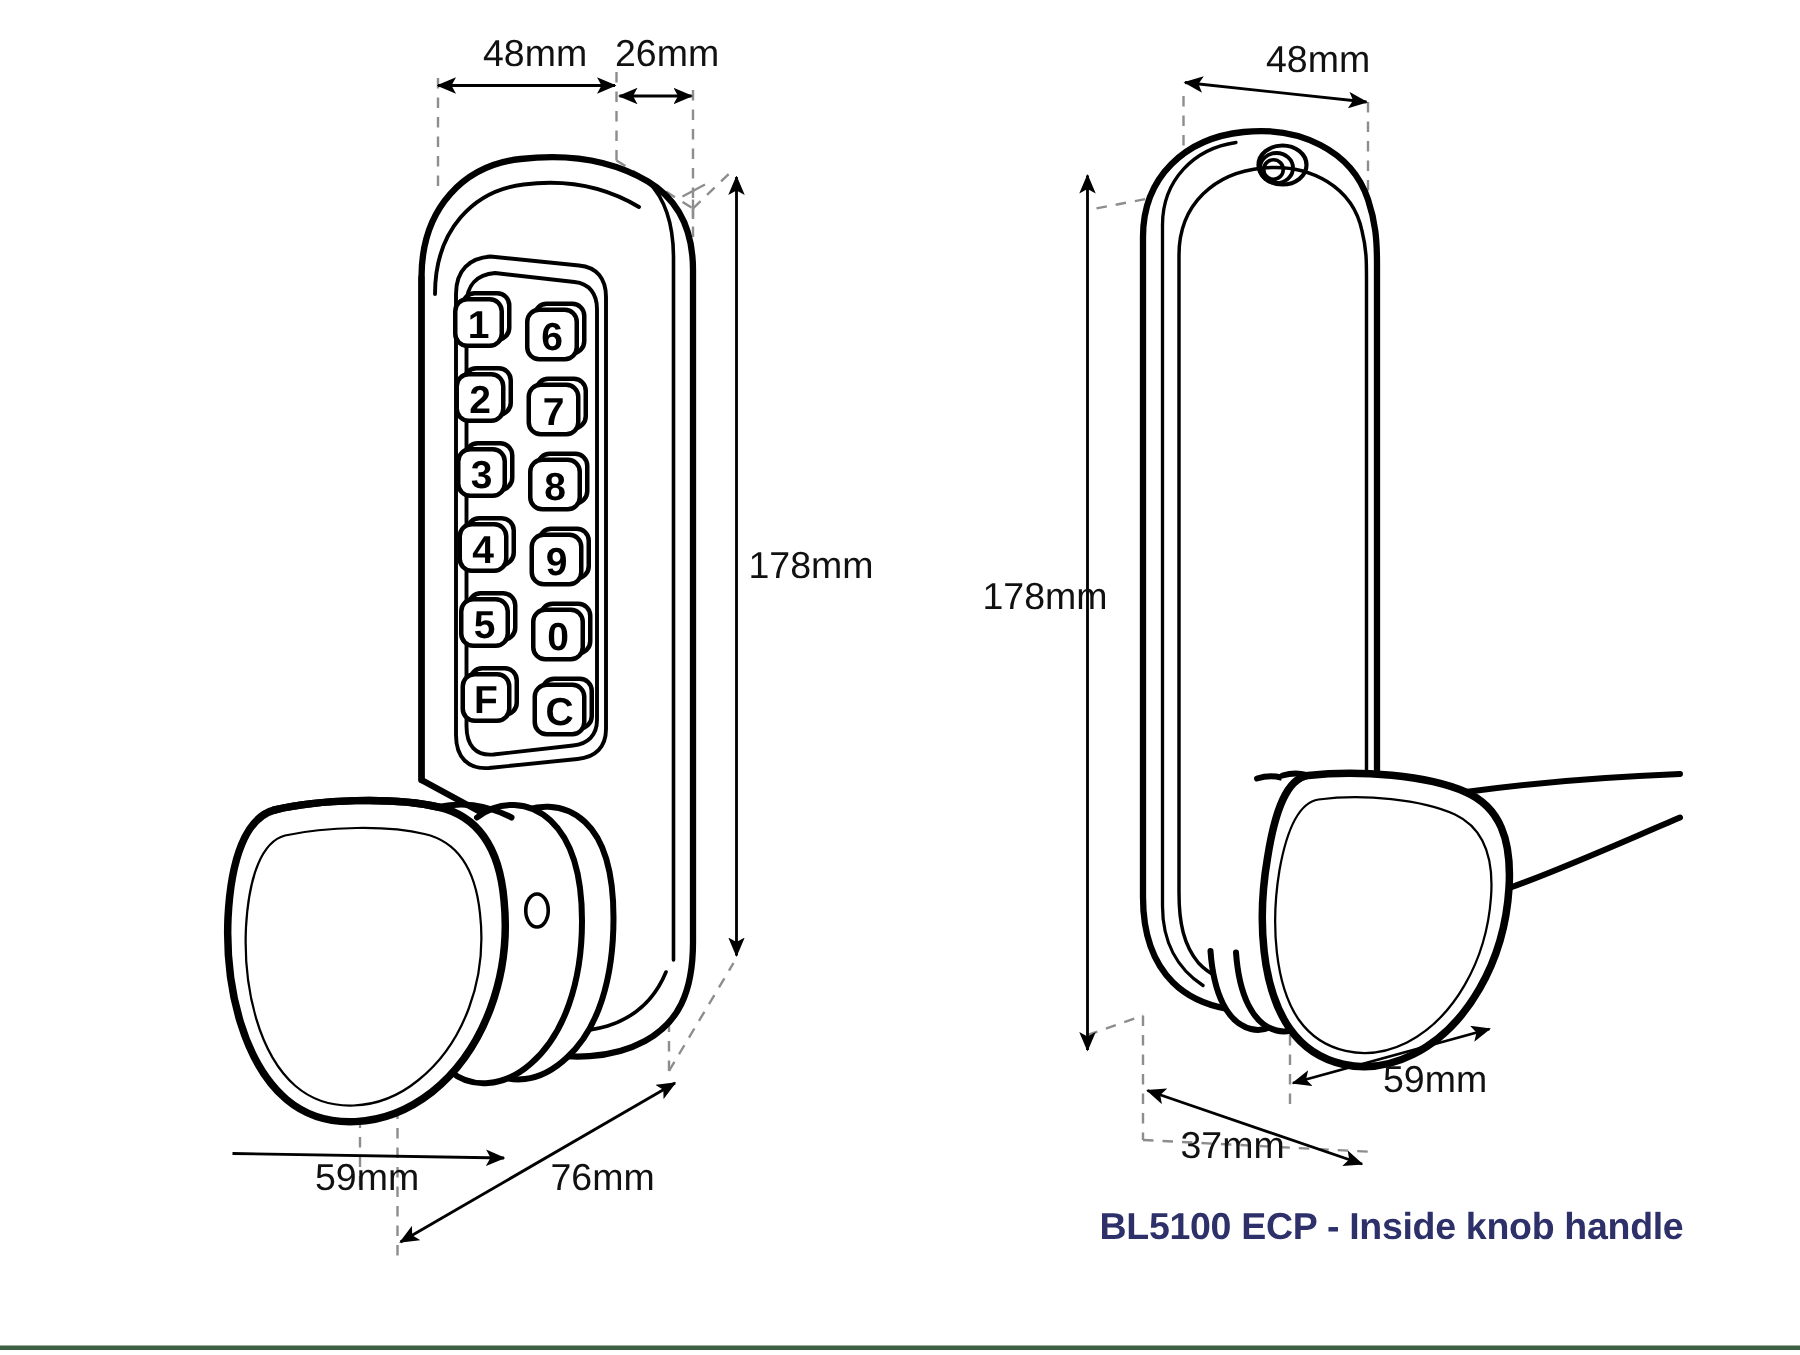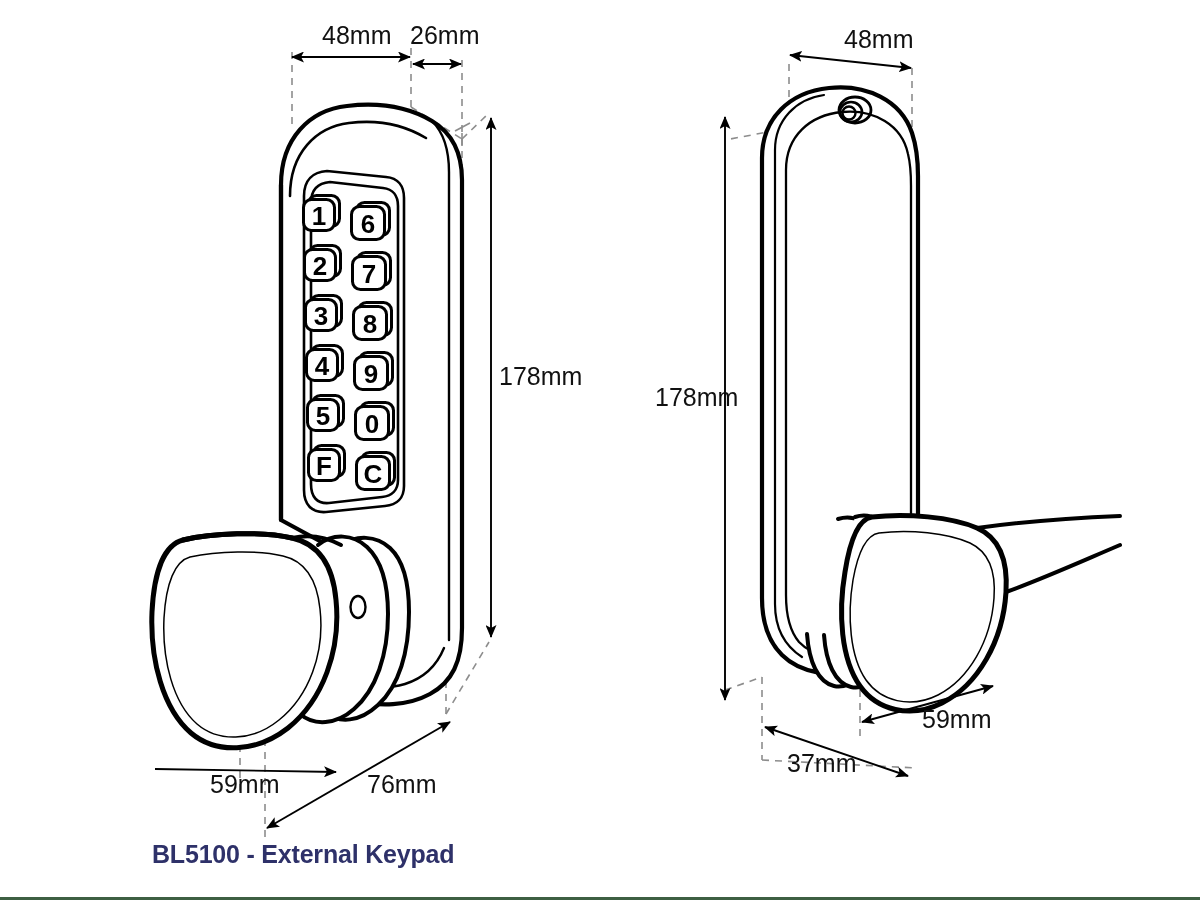--- a/index.html
+++ b/index.html
@@ -355,17 +355,17 @@
         <text class="dim-text" x="922" y="728">59mm</text>
       </g>
 
       <g>
         <line x1="765" y1="727" x2="908" y2="776" stroke="#000" stroke-width="1.9" marker-start="url(#arrTail)" marker-end="url(#arrHead)"></line>
         <text class="dim-text" x="787" y="772">37mm</text>
       </g>
     </g>
   </svg>
 
-  <div class="caption" id="caption-left">BL5100  - External Keypad</div>
-
+
+  <div class="caption" id="caption-right">BL5100 ECP - Inside knob handle</div>
 
   <div id="footer-rule"></div>
 </div>
 
 </body></html>

